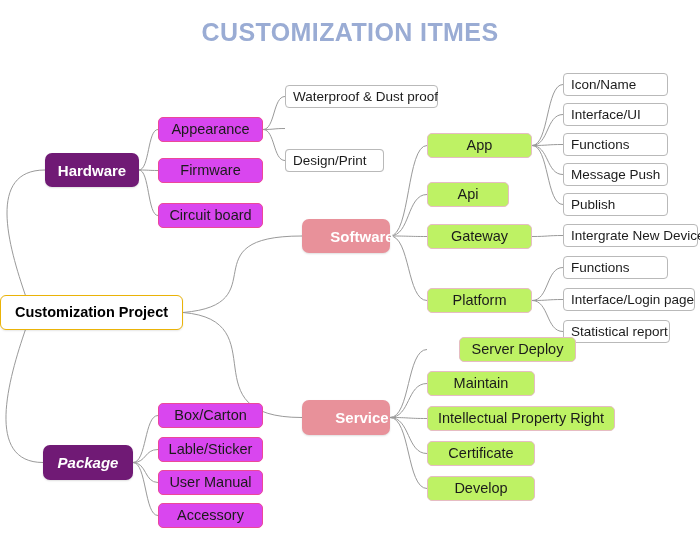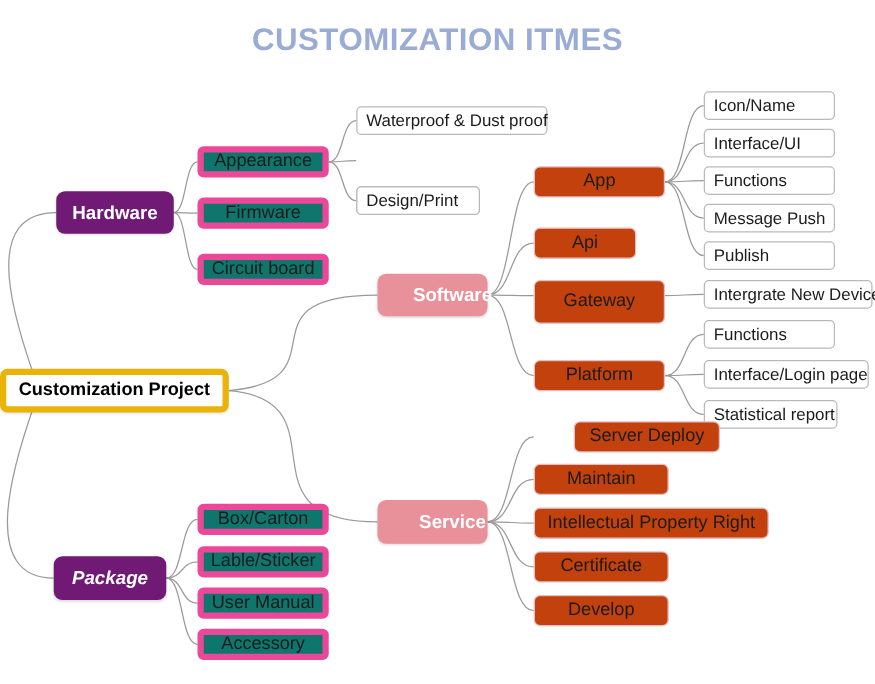--- a/index.html
+++ b/index.html
@@ -44,21 +44,21 @@
     display: flex;
     align-items: center;
     border-radius: 5px;
     white-space: nowrap;
     font-size: 14px;
     line-height: 1;
   }
   
   .n-root {
     background: #ffffff;
-    border: 5px solid #eab308;
+    border: 1px solid #eab308;
     color: #000000;
     font-weight: bold;
     font-size: 14.5px;
     justify-content: center;
     border-radius: 6px;
     box-shadow: 0 1px 2px rgba(0,0,0,0.10);
   }
   
   .n-blue1 {
     background: #701a75;
@@ -75,29 +75,29 @@
     color: #ffffff;
     font-weight: bold;
     justify-content: center;
     border-radius: 7px;
     font-size: 15px;
     box-shadow: 0 1px 2px rgba(0,0,0,0.13);
     padding-left: 32px;
   }
   
   .n-blue2 {
-    background: #0f766e;
-    border: 5px solid #ec4899;
+    background: #d946ef;
+    border: 1px solid #ec4899;
     color: #1b1b1b;
     justify-content: center;
     font-size: 14.5px;
   }
   
   .n-pink2 {
-    background: #c2410c;
+    background: #bef264;
     border: 1px solid #e6bcc3;
     color: #1b1b1b;
     justify-content: center;
     font-size: 14.5px;
   }
   
   .n-white {
     background: #ffffff;
     border: 1px solid #b9b9b9;
     color: #1b1b1b;
@@ -155,21 +155,21 @@
       <div class="node n-blue2" style="left: 158px; top: 158px; width: 105px; height: 25px;">Firmware</div>
       <div class="node n-blue2" style="left: 158px; top: 203px; width: 105px; height: 25px;">Circuit board</div>
       <div class="node n-pink1" style="left: 302px; top: 219px; width: 88px; height: 34px;">Software</div>
       <div class="node n-pink2" style="left: 427px; top: 133px; width: 105px; height: 25px;">App</div>
       <div class="node n-white" style="left: 563px; top: 73px; width: 105px; height: 23px;">Icon/Name</div>
       <div class="node n-white" style="left: 563px; top: 103px; width: 105px; height: 23px;">Interface/UI</div>
       <div class="node n-white" style="left: 563px; top: 133px; width: 105px; height: 23px;">Functions</div>
       <div class="node n-white" style="left: 563px; top: 163px; width: 105px; height: 23px;">Message Push</div>
       <div class="node n-white" style="left: 563px; top: 193px; width: 105px; height: 23px;">Publish</div>
       <div class="node n-pink2" style="left: 427px; top: 182px; width: 82px; height: 25px;">Api</div>
-      <div class="node n-pink2" style="left: 427px; top: 224px; width: 105px; height: 35px;">Gateway</div>
+      <div class="node n-pink2" style="left: 427px; top: 224px; width: 105px; height: 25px;">Gateway</div>
       <div class="node n-white" style="left: 563px; top: 224px; width: 135px; height: 23px;">Intergrate New Device</div>
       <div class="node n-pink2" style="left: 427px; top: 288px; width: 105px; height: 25px;">Platform</div>
       <div class="node n-white" style="left: 563px; top: 256px; width: 105px; height: 23px;">Functions</div>
       <div class="node n-white" style="left: 563px; top: 288px; width: 132px; height: 23px;">Interface/Login page</div>
       <div class="node n-white" style="left: 563px; top: 320px; width: 107px; height: 23px;">Statistical report</div>
       <div class="node n-pink1" style="left: 302px; top: 400px; width: 88px; height: 35px;">Service</div>
       <div class="node n-pink2" style="left: 427px; top: 337px; width: 117px; height: 25px; margin-left: 32px;">Server Deploy</div>
       <div class="node n-pink2" style="left: 427px; top: 371px; width: 108px; height: 25px;">Maintain</div>
       <div class="node n-pink2" style="left: 427px; top: 406px; width: 188px; height: 25px;">Intellectual Property Right</div>
       <div class="node n-pink2" style="left: 427px; top: 441px; width: 108px; height: 25px;">Certificate</div>

